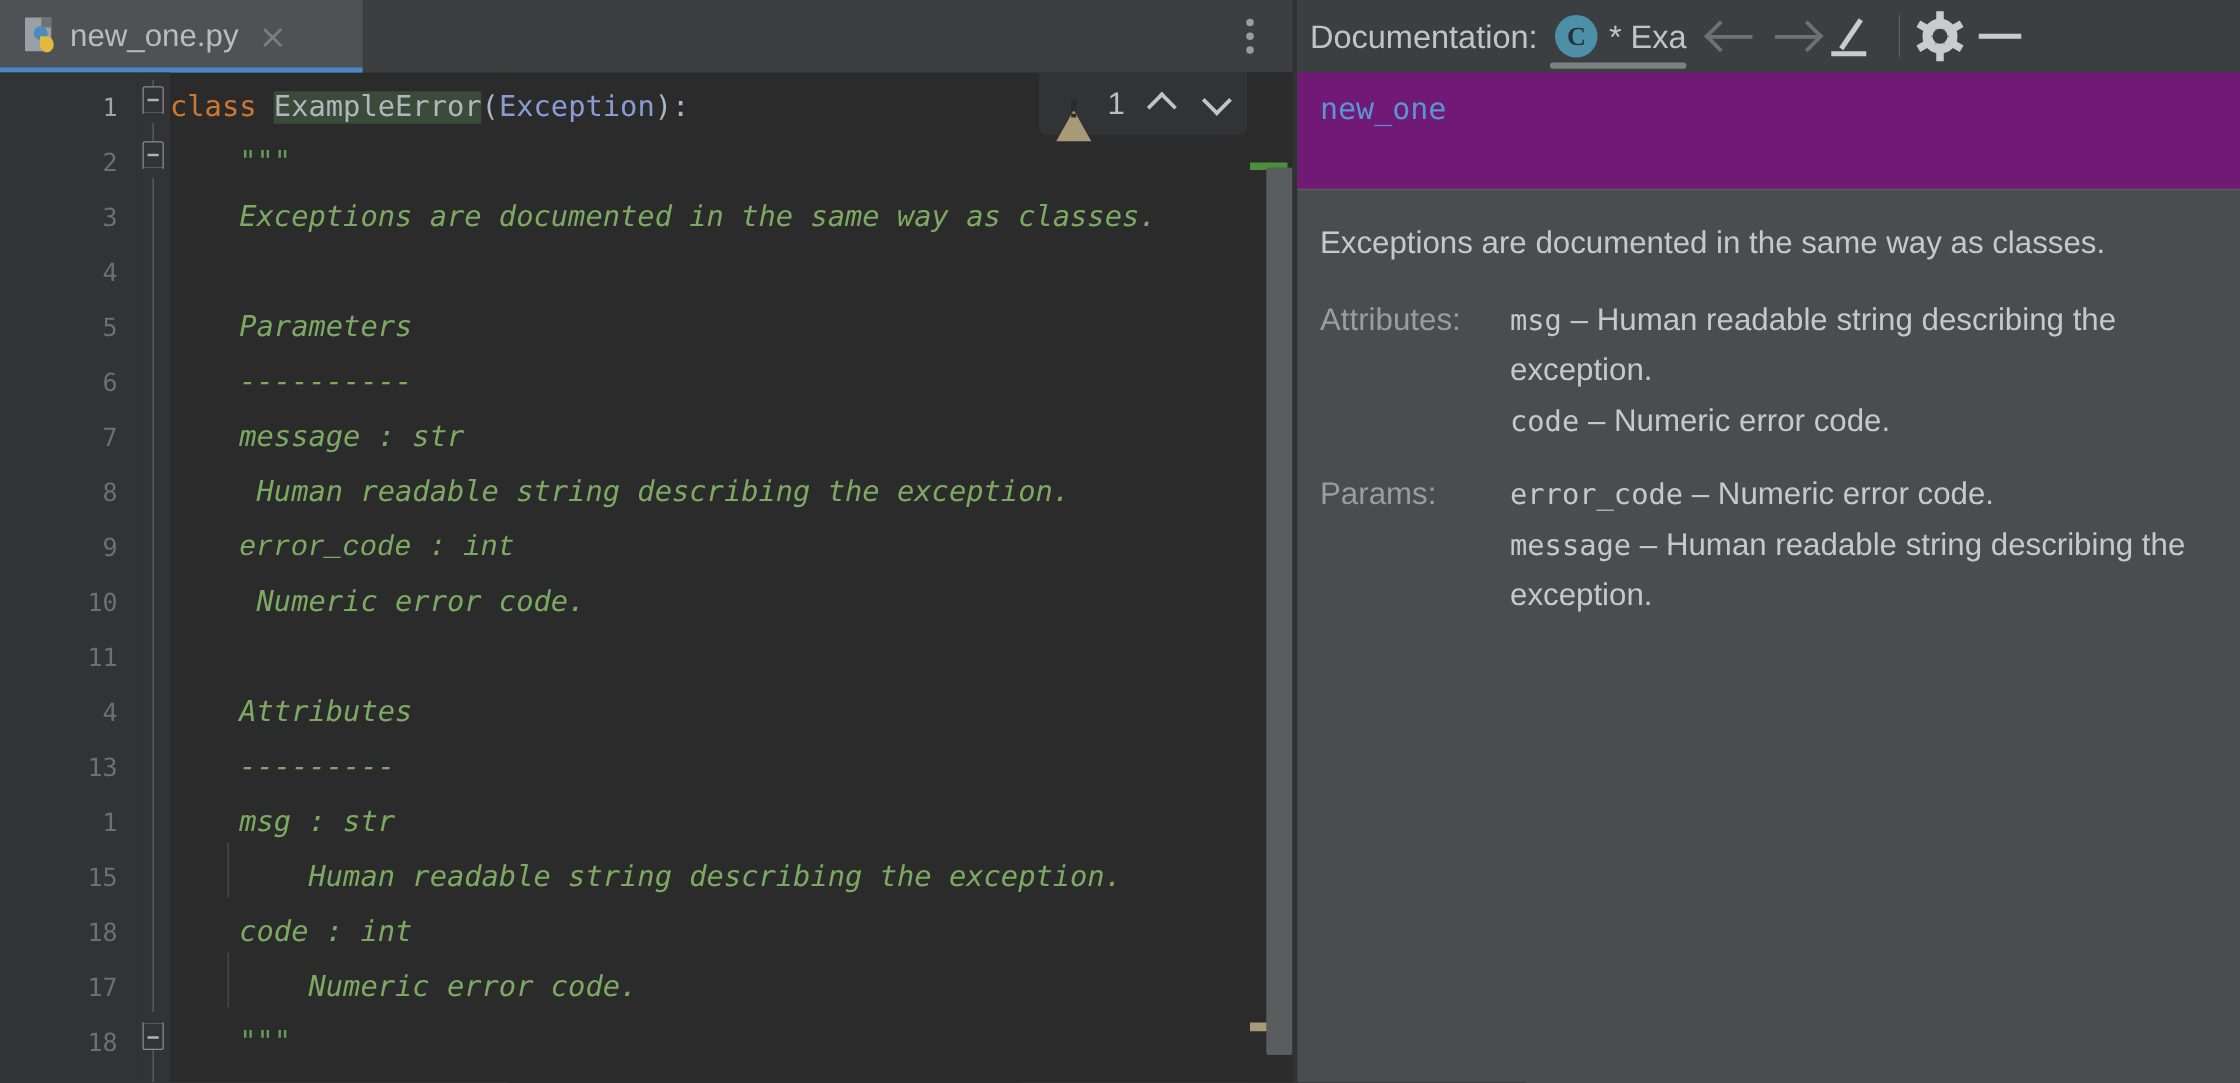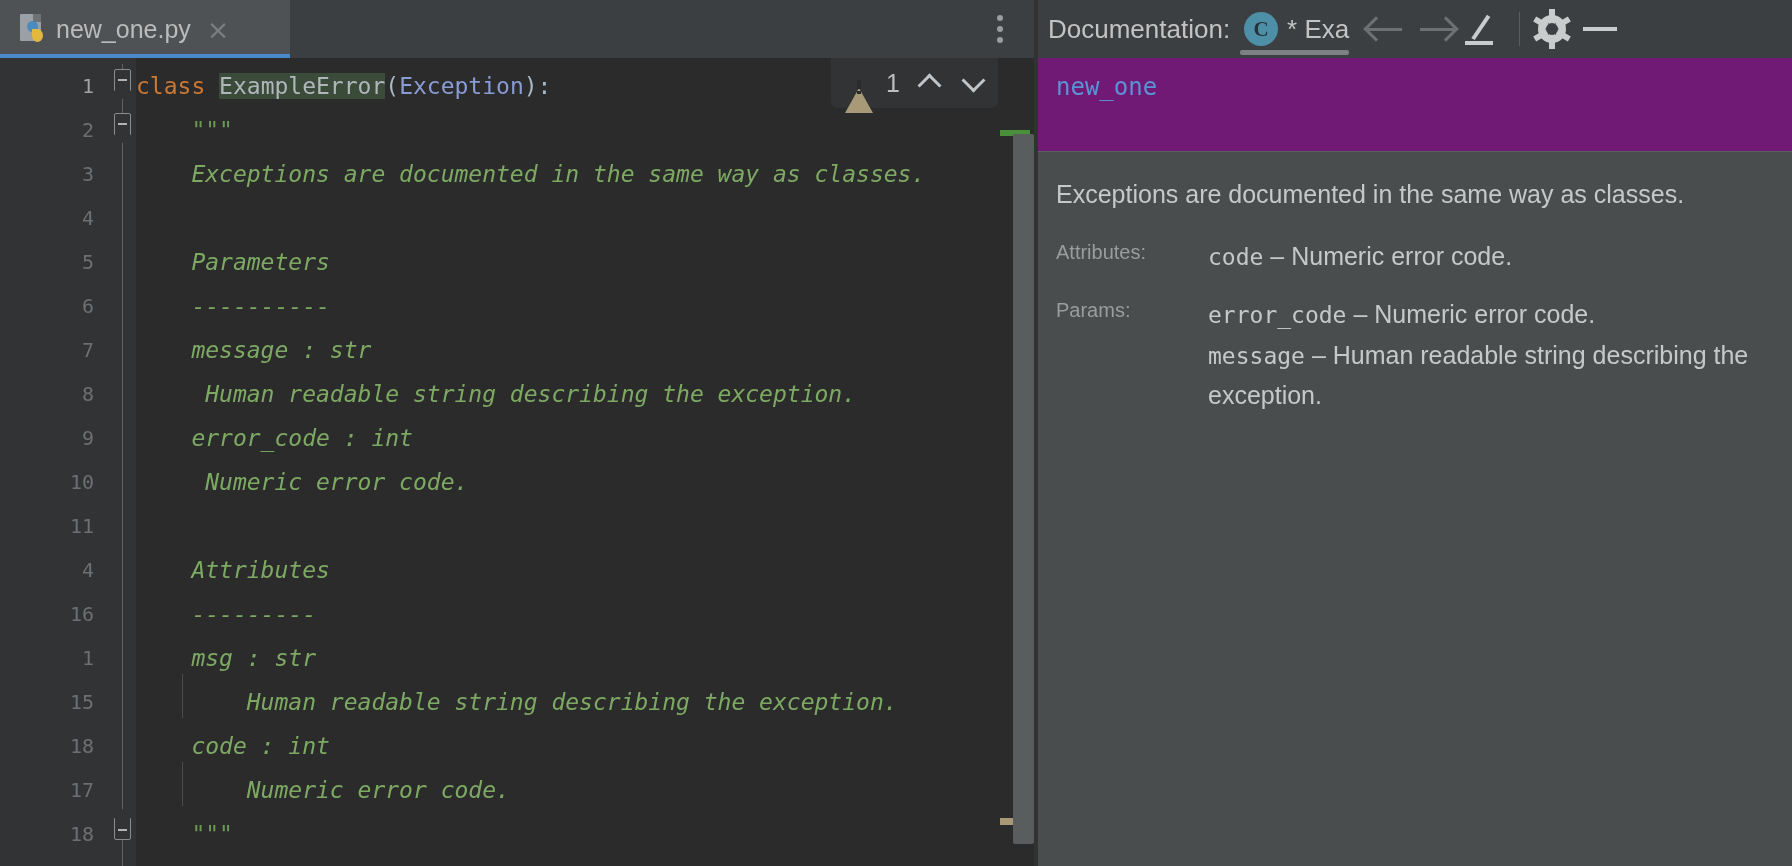--- a/index.html
+++ b/index.html
@@ -287,21 +287,21 @@
     position: absolute; left: 0; top: 153px; width: 754px; bottom: 0;
     padding: 22px 20px 0 18px; overflow: hidden;
   }
   #doc-description {
     font-size: 25px; color: #c6c9ca; line-height: 1.55; margin-bottom: 22px;
   }
   .doc-field {
     display: flex; margin-bottom: 18px;
   }
   .doc-field-label {
-    flex: 0 0 152px; font-size: 20px; color: #9a9d9e; line-height: 1.62;
+    flex: 0 0 152px; font-size: 25px; color: #9a9d9e; line-height: 1.62;
   }
   .doc-field-body {
     flex: 1; font-size: 25px; color: #c6c9ca; line-height: 1.62;
   }
   .doc-mono {
     font-family: "DejaVu Sans Mono", monospace; font-size: 23px; color: #c6c9ca;
   }
   .doc-entry { display: block; }
 </style>
 </head>
@@ -336,21 +336,21 @@
         <div class="lineno" style="top: 94px;">3</div>
         <div class="lineno" style="top: 138px;">4</div>
         <div class="lineno" style="top: 182px;">5</div>
         <div class="lineno" style="top: 226px;">6</div>
         <div class="lineno" style="top: 270px;">7</div>
         <div class="lineno" style="top: 314px;">8</div>
         <div class="lineno" style="top: 358px;">9</div>
         <div class="lineno" style="top: 402px;">10</div>
         <div class="lineno" style="top: 446px;">11</div>
         <div class="lineno" style="top: 490px;">4</div>
-        <div class="lineno" style="top: 534px;">16</div>
+        <div class="lineno" style="top: 534px;">13</div>
         <div class="lineno" style="top: 578px;">1</div>
         <div class="lineno" style="top: 622px;">15</div>
         <div class="lineno" style="top: 666px;">18</div>
         <div class="lineno" style="top: 710px;">17</div>
         <div class="lineno" style="top: 754px;">18</div>
       </div>
     <div id="fold-col">
       <div id="fold-line"></div>
       <div class="fold-marker open" style="top:11px">
           <span class="tip"></span>
@@ -367,21 +367,21 @@
       <div class="indent-guide" style="left:46px; top:616px; height:44px;"></div>
       <div class="indent-guide" style="left:46px; top:704px; height:44px;"></div>
     <div class="code-line" style="top: 6px;"><span class="tok-kw">class </span><span class="tok-cls">ExampleError</span><span class="tok-paren">(</span><span class="tok-base">Exception</span><span class="tok-paren">):</span></div>
         <div class="code-line" style="top: 50px;"><span class="tok-docq">    """</span></div>
         <div class="code-line" style="top: 94px;"><span class="tok-doc">    Exceptions are documented in the same way as classes.</span></div>
         <div class="code-line" style="top: 138px;"><span class="tok-doc"></span></div>
         <div class="code-line" style="top: 182px;"><span class="tok-doc">    Parameters</span></div>
         <div class="code-line" style="top: 226px;"><span class="tok-doc">    ----------</span></div>
         <div class="code-line" style="top: 270px;"><span class="tok-doc">    message : str</span></div>
         <div class="code-line" style="top: 314px;"><span class="tok-doc">     Human readable string describing the exception.</span></div>
-        <div class="code-line" style="top: 358px;"><span class="tok-doc">    error_code : int</span></div>
+        <div class="code-line" style="top: 358px; font-family: Liberation Mono, monospace;"><span class="tok-doc">    error_code : int</span></div>
         <div class="code-line" style="top: 402px;"><span class="tok-doc">     Numeric error code.</span></div>
         <div class="code-line" style="top: 446px;"><span class="tok-doc"></span></div>
         <div class="code-line" style="top: 490px;"><span class="tok-doc">    Attributes</span></div>
         <div class="code-line" style="top: 534px;"><span class="tok-doc">    ---------</span></div>
         <div class="code-line" style="top: 578px;"><span class="tok-doc">    msg : str</span></div>
         <div class="code-line" style="top: 622px;"><span class="tok-doc">        Human readable string describing the exception.</span></div>
         <div class="code-line" style="top: 666px;"><span class="tok-doc">    code : int</span></div>
         <div class="code-line" style="top: 710px;"><span class="tok-doc">        Numeric error code.</span></div>
         <div class="code-line" style="top: 754px;"><span class="tok-docq">    """</span></div>
       </div>
@@ -443,20 +443,21 @@
     <div id="doc-signature">
       <div id="doc-sig-module">new_one</div>
     </div>
 
     <div id="doc-body">
       <div id="doc-description">Exceptions are documented in the same way as classes.</div>
       <div id="doc-fields">
           <div class="doc-field">
             <div class="doc-field-label">Attributes:</div>
             <div class="doc-field-body">
+              <div class="doc-entry"><span class="doc-mono">msg</span><span> – Human readable string describing the exception.</span></div>
               <div class="doc-entry"><span class="doc-mono">code</span><span> – Numeric error code.</span></div>
             </div>
           </div>
           <div class="doc-field">
             <div class="doc-field-label">Params:</div>
             <div class="doc-field-body">
               <div class="doc-entry"><span class="doc-mono">error_code</span><span> – Numeric error code.</span></div>
               <div class="doc-entry"><span class="doc-mono">message</span><span> – Human readable string describing the exception.</span></div>
             </div>
           </div>

